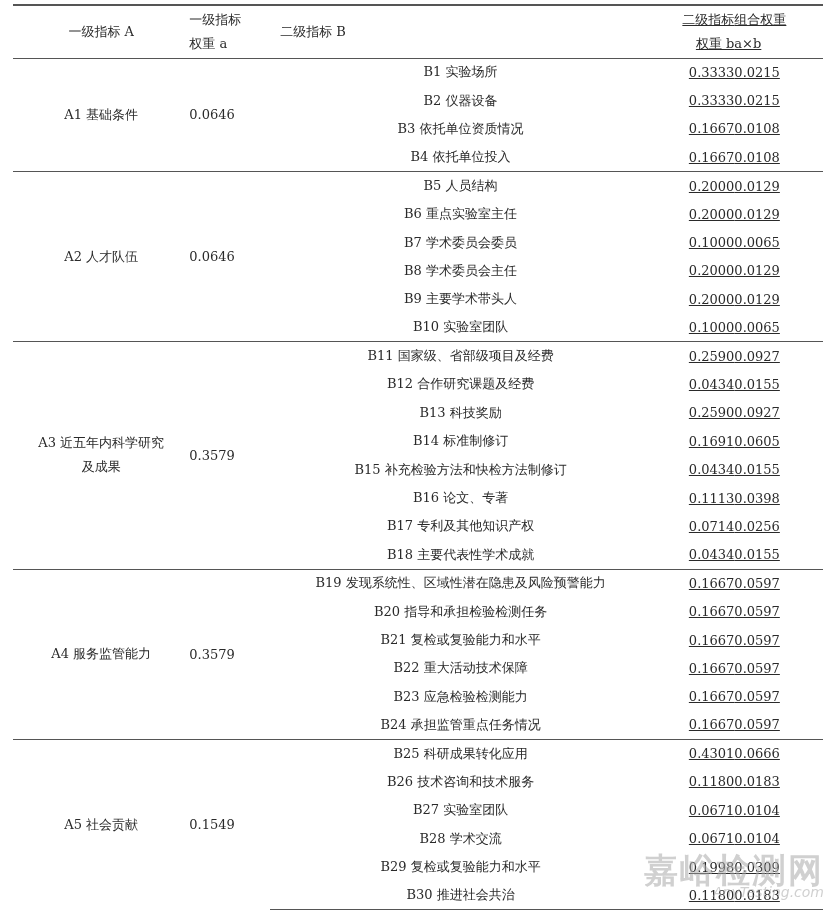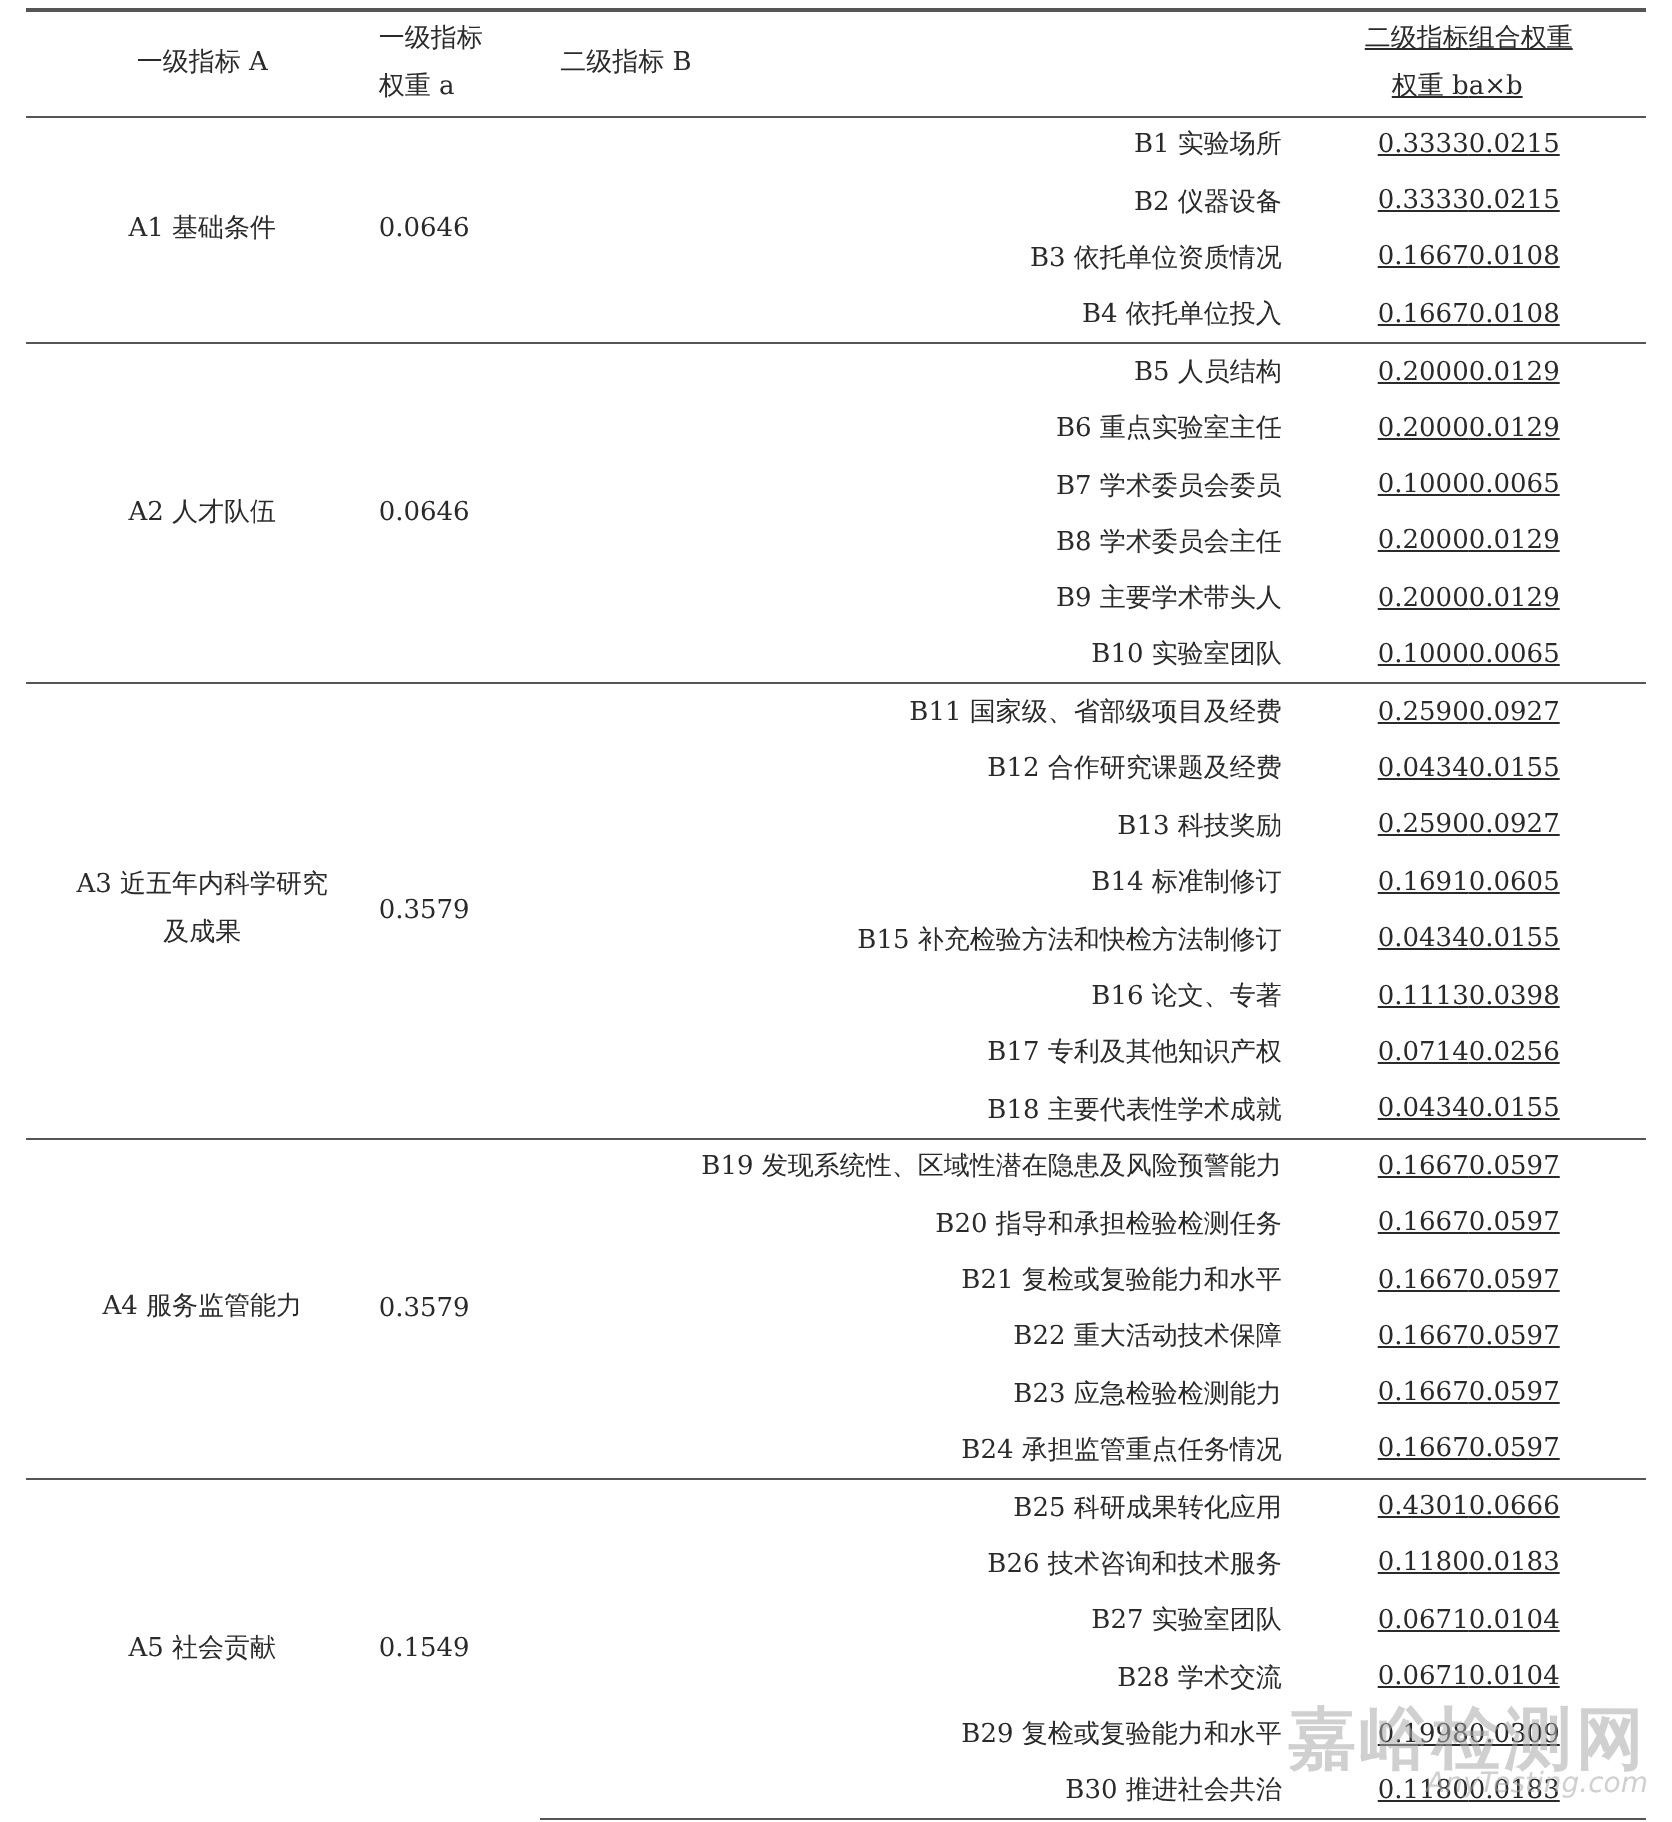--- a/index.html
+++ b/index.html
@@ -9,21 +9,21 @@
           font-size: 13px; }
   thead tr { height: 53px; }
   thead th { font-weight: normal; vertical-align: middle; line-height: 24px; padding: 0; }
   thead { border-top: 2px solid #555; }
   tbody tr { height: 28.4px; }
   td { padding: 0; vertical-align: middle; white-space: nowrap; }
   .grp-first td { border-top: 1.5px solid #555; }
   tbody:last-of-type tr:last-child td { border-bottom: 1.5px solid #555; }
   .c-a { width: 180px; text-align: center; }
   .c-aw { width: 82px; text-align: left; }
-  .c-b { width: 363px; text-align: right; padding-left: 10px; }
+  .c-b { width: 363px; text-align: center; padding-left: 10px; }
   .c-bw { width: 95px; text-align: right; text-decoration: underline; }
   .c-ab { width: 90px; text-align: left; text-decoration: underline; }
   thead .c-b { text-align: left; }
   .a-name { line-height: 24px; white-space: normal; }
   .watermark { position: absolute; right: 12px; bottom: 10px; color: rgba(170,170,170,0.55);
                font-family: "DejaVu Sans", sans-serif; pointer-events: none; text-align: right; }
   .wm-cn { font-size: 34px; font-weight: bold; letter-spacing: 2px; line-height: 34px; }
   .wm-en { font-size: 14px; font-style: italic; line-height: 18px; margin-top: -4px; }
 </style>
 </head>

